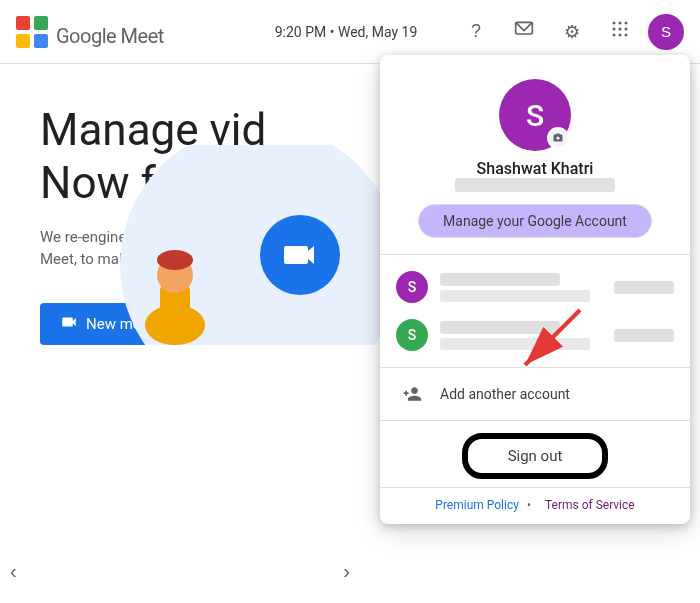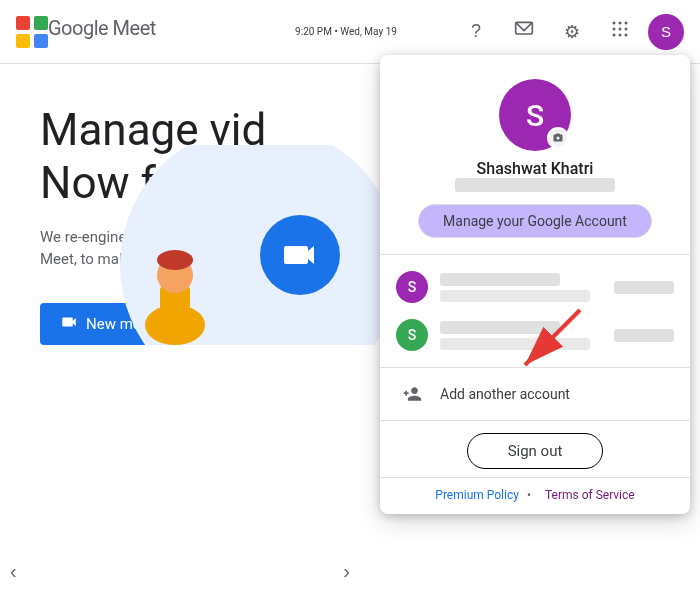--- a/index.html
+++ b/index.html
@@ -18,39 +18,39 @@
       align-items: center;
       padding: 8px 16px;
       height: 64px;
       background: #fff;
       border-bottom: 1px solid #e0e0e0;
       position: relative;
       z-index: 1;
     }
     .logo-area {
       display: flex;
-      align-items: flex-start;
-      gap: 0;
+      align-items: flex-end;
+      gap: 8px;
       flex: 1;
     }
     .google-logo-icon {
       width: 32px;
       height: 32px;
     }
     .app-name {
       font-size: 20px;
       color: #5f6368;
       font-weight: 400;
       letter-spacing: -0.5px;
     }
     .header-center {
       display: flex;
       align-items: center;
       gap: 4px;
-      font-size: 10px;
+      font-size: 14px;
       color: #3c4043;
       flex: 1;
       justify-content: center;
     }
     .header-icons {
       display: flex;
       align-items: center;
       gap: 8px;
     }
     .header-icon-btn {
@@ -333,21 +333,21 @@
     }
 
     
     .signout-section {
       display: flex;
       justify-content: center;
       padding: 12px 16px 8px;
       border-bottom: 1px solid #e0e0e0;
     }
     .signout-btn {
-      border: 1px solid #000000;
+      border: 6px solid #000000;
       border-radius: 20px;
       padding: 8px 40px;
       background: #fff;
       font-size: 15px;
       color: #3c4043;
       cursor: pointer;
       font-family: inherit;
     }
 
     

